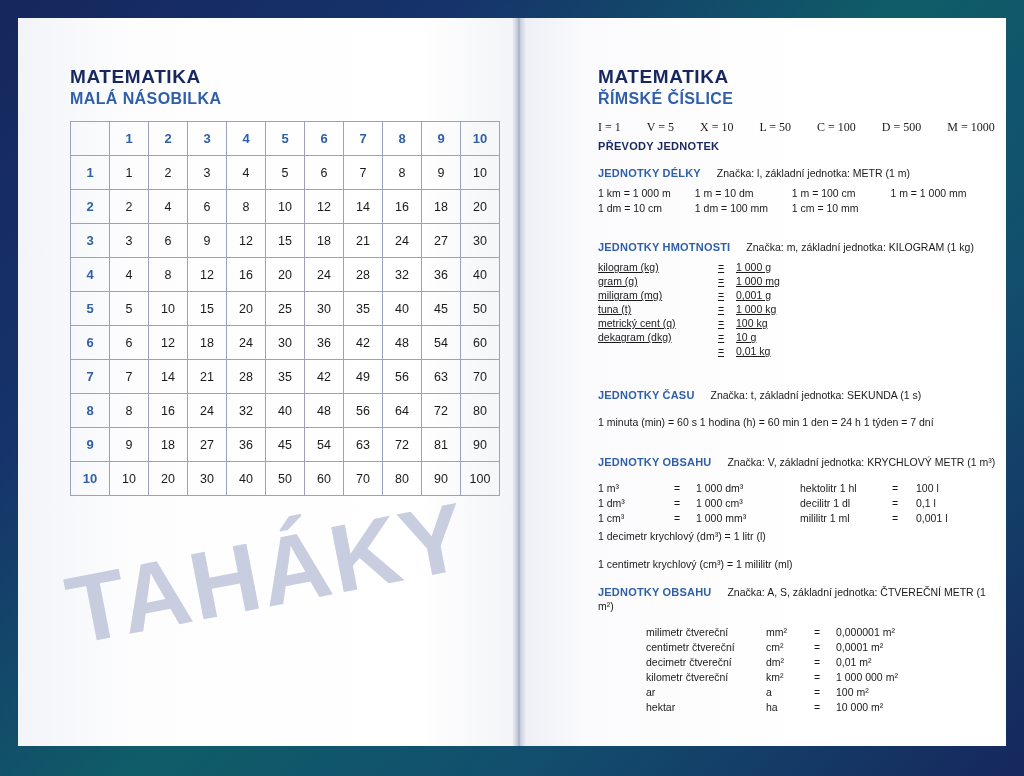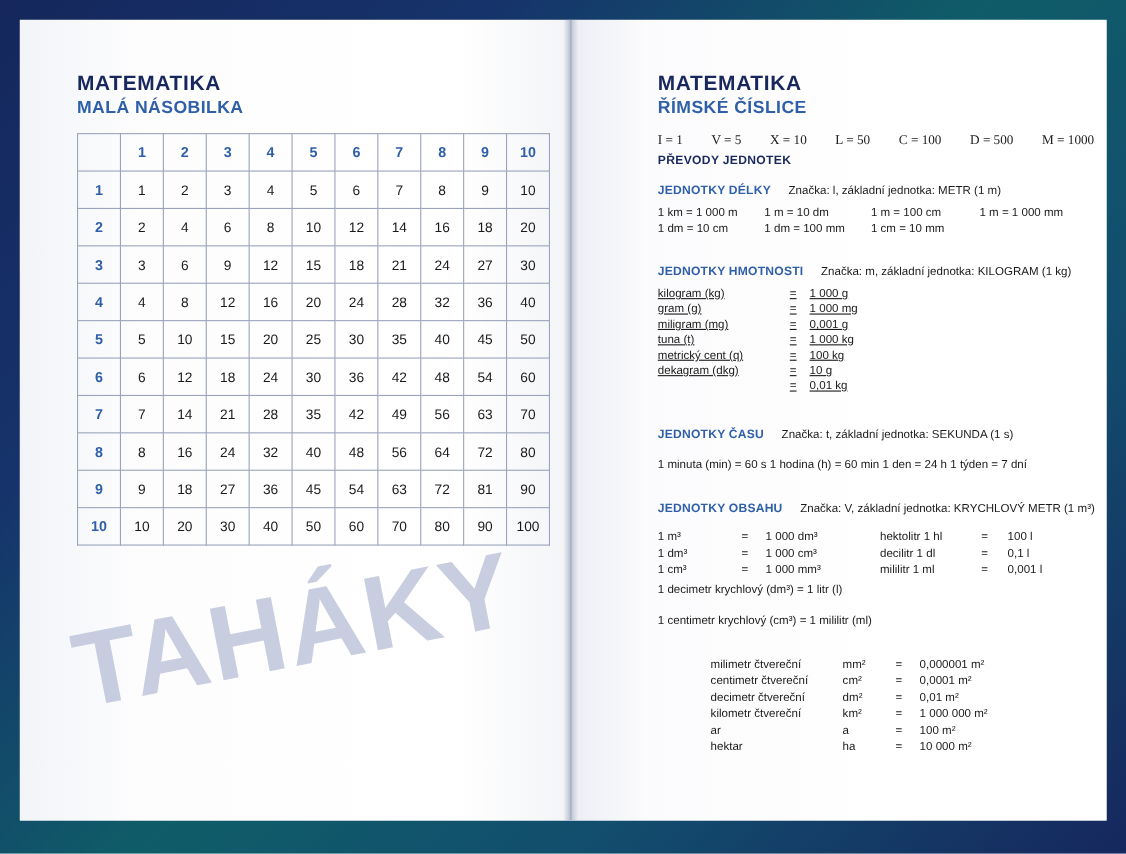--- a/index.html
+++ b/index.html
@@ -492,20 +492,23 @@
             <span class="v4">mililitr 1 ml</span>
             <span class="v5">=</span>
             <span class="v6">0,001 l</span>
           </div>
           <div class="plain" style="margin-top:2px;">1 decimetr krychlový (dm³) = 1 litr (l)</div>
           <div class="plain" style="margin-top:12px;">1 centimetr krychlový (cm³) = 1 mililitr (ml)</div>
         </div>
       </div>
 
       <div class="block" style="top:567px;">
+        <div>
+          <span class="h-grp">JEDNOTKY OBSAHU</span><span class="grp-note">Značka: A, S, základní jednotka: ČTVEREČNÍ METR (1 m²)</span>
+        </div>
         <div class="rows" style="margin-top:12px;">
           <div class="area-row">
             <span class="a1">milimetr čtvereční</span>
             <span class="a2">mm²</span>
             <span class="a3">=</span>
             <span class="a4">0,000001 m²</span>
           </div>
           <div class="area-row">
             <span class="a1">centimetr čtvereční</span>
             <span class="a2">cm²</span>

